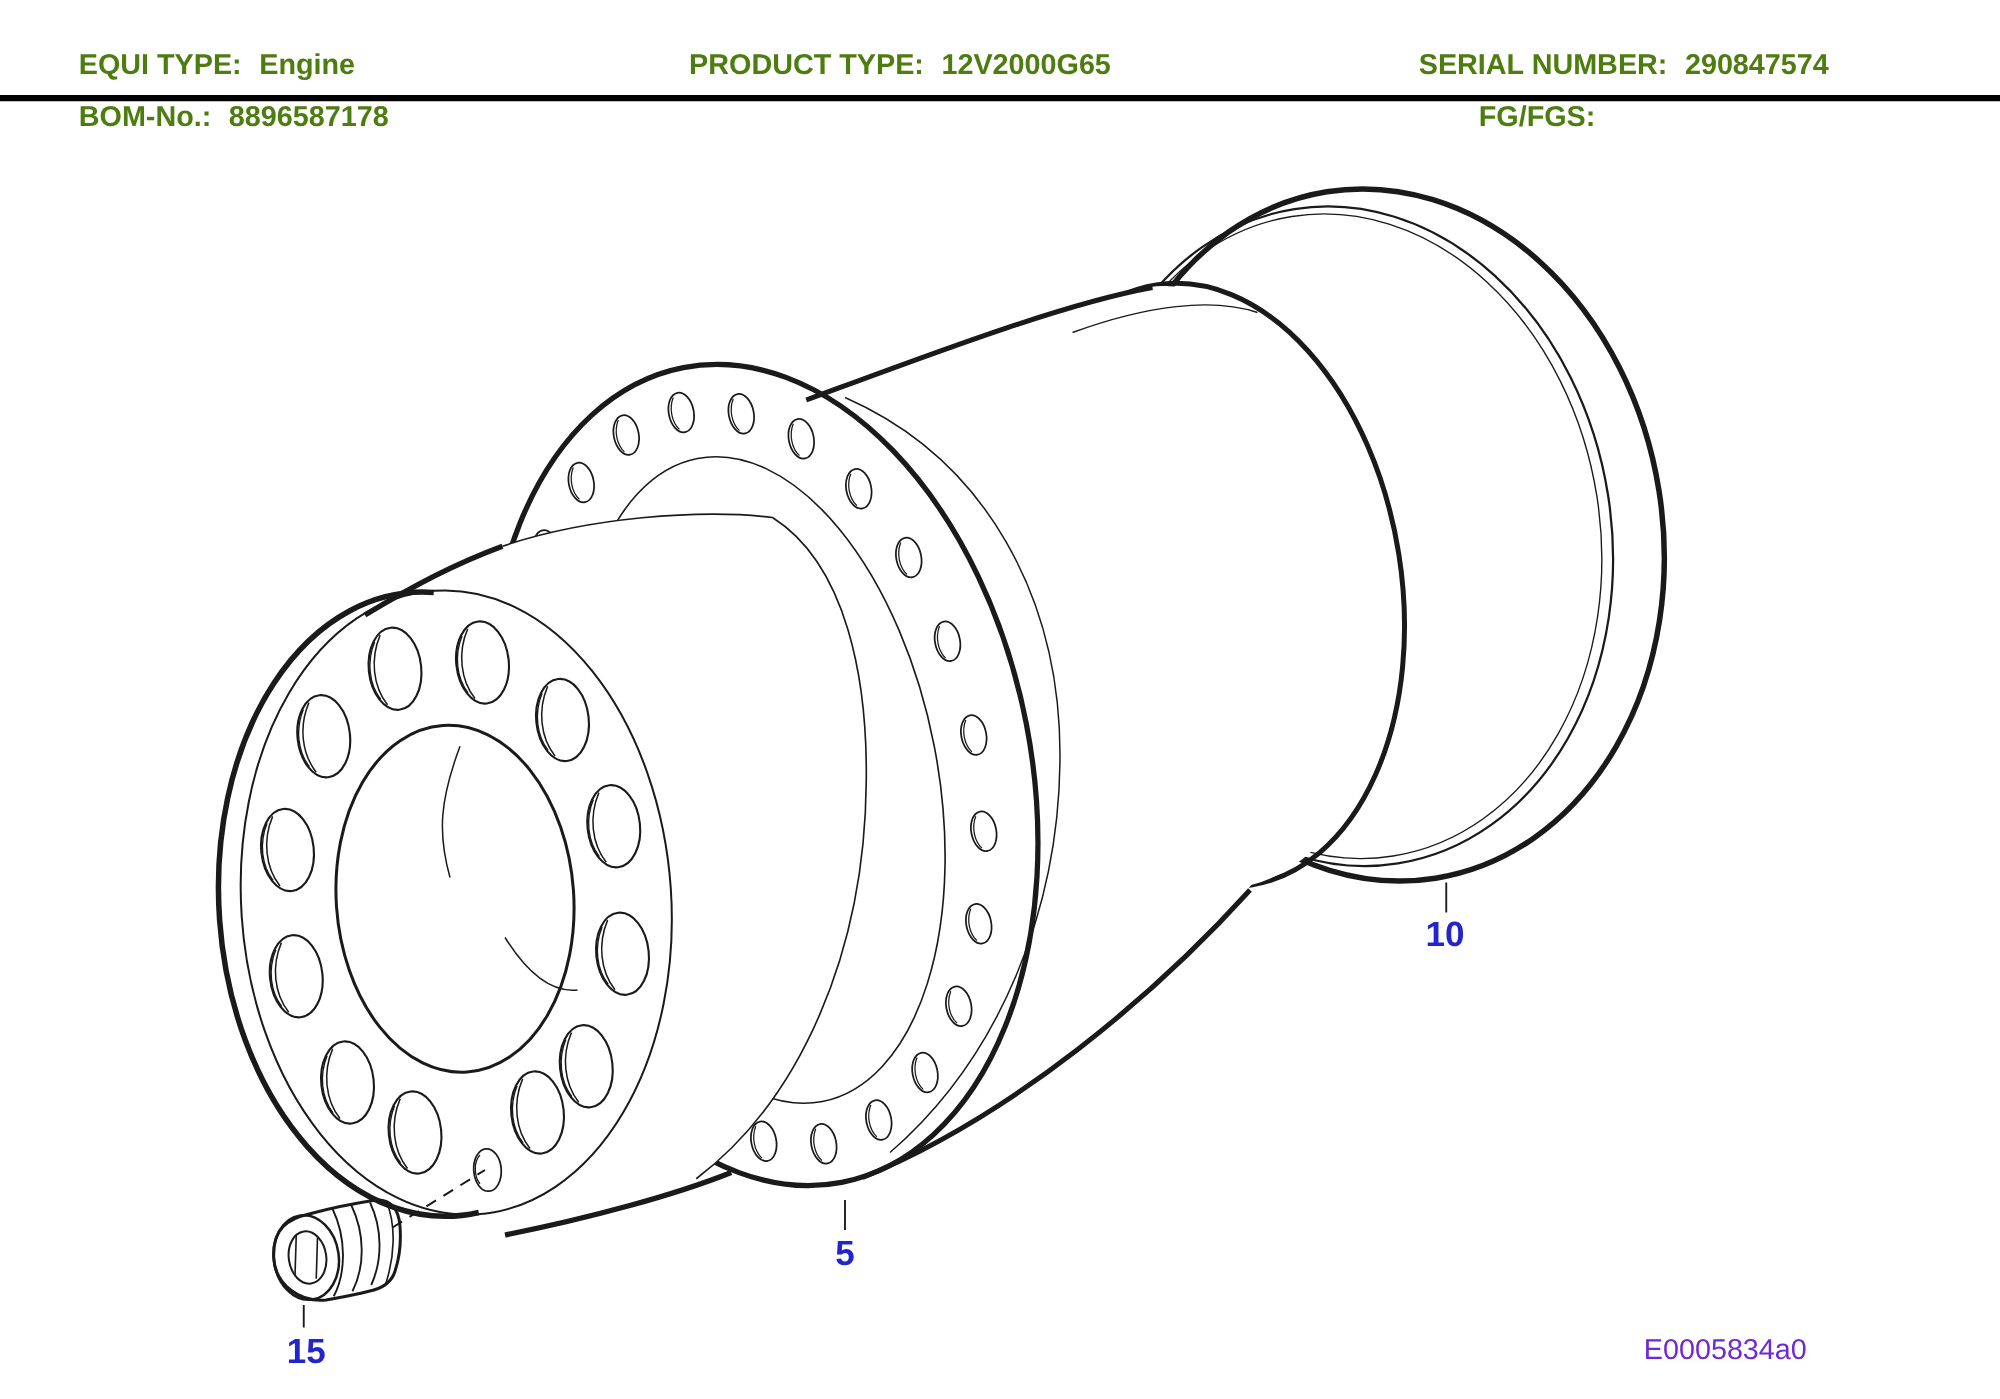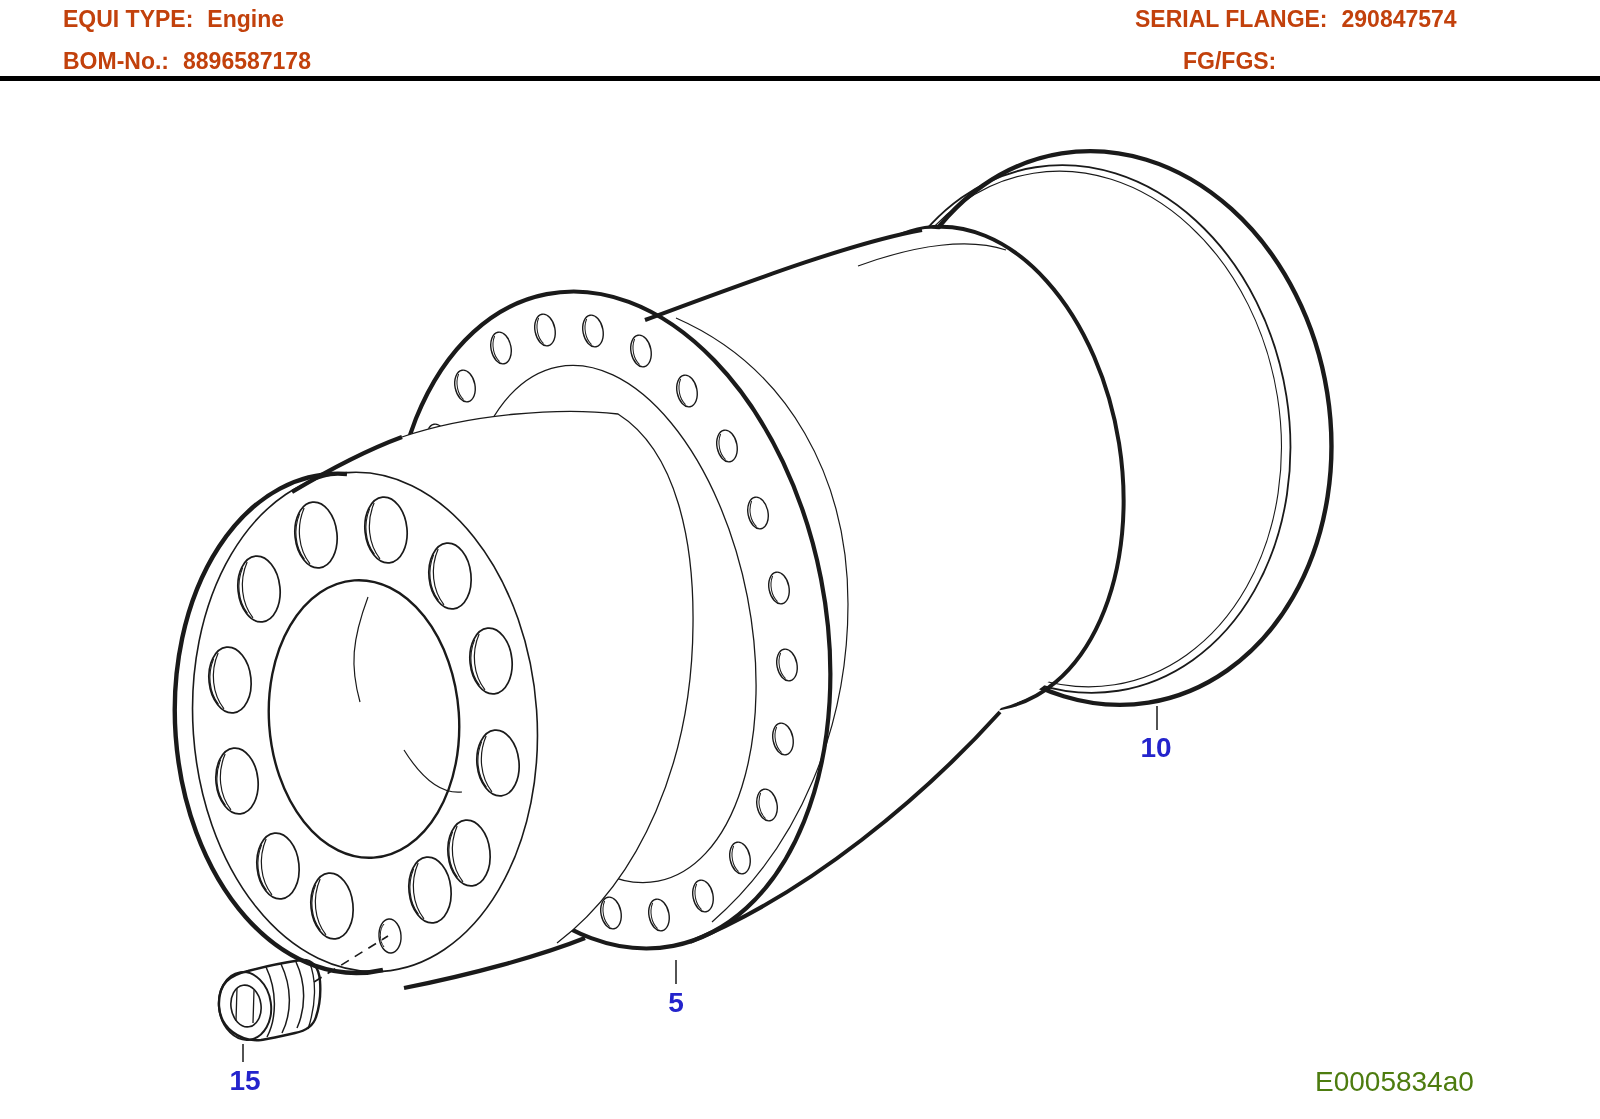--- a/index.html
+++ b/index.html
@@ -1,36 +1,39 @@
 <!DOCTYPE html>
 <html><head>
 <meta charset="utf-8">
 <style>
   html,body{margin:0;padding:0;background:#fff;}
   .page{position:relative;width:1600px;height:1119px;background:#fff;overflow:hidden;
         font-family:"Liberation Sans","DejaVu Sans",sans-serif;color:#000;}
-  .hdr-cell{position:absolute;white-space:nowrap;font-weight:bold;font-size:23px;line-height:26px;color:#c2410c;}
+  .hdr-cell{position:absolute;white-space:nowrap;font-weight:bold;font-size:23px;line-height:26px;color:#4d7c0f;margin-top:32px;}
   .hdr-label{font-weight:bold;}
   .hdr-value{font-weight:bold;margin-left:14px;}
   .hdr-center{left:400px;width:640px;text-align:center;}
   .hdr-rule{position:absolute;left:0;top:76px;width:1600px;height:5px;background:#000;}
-  .fig-code{position:absolute;left:1315px;top:1066px;font-size:28px;font-weight:normal;color:#4d7c0f;}
+  .fig-code{position:absolute;left:1315px;top:1066px;font-size:23px;font-weight:normal;color:#6d28d9;}
   svg .ln{fill:none;stroke:#1a1a1a;}
   svg text.callout{font-family:"Liberation Sans","DejaVu Sans",sans-serif;font-size:28px;font-weight:bold;}
 </style>
 </head>
 <body>
 
 <div class="page">
 
   <div class="hdr-cell" style="left:63px;top:6px;">
     <span class="hdr-label">EQUI TYPE:</span><span class="hdr-value">Engine</span>
   </div>
+  <div class="hdr-cell hdr-center" style="top:6px;">
+    <span class="hdr-label">PRODUCT TYPE:</span><span class="hdr-value">12V2000G65</span>
+  </div>
   <div class="hdr-cell" style="left:1135px;top:6px;">
-    <span class="hdr-label">SERIAL FLANGE:</span><span class="hdr-value">290847574</span>
+    <span class="hdr-label">SERIAL NUMBER:</span><span class="hdr-value">290847574</span>
   </div>
 
   <div class="hdr-cell" style="left:63px;top:48px;">
     <span class="hdr-label">BOM-No.:</span><span class="hdr-value">8896587178</span>
   </div>
   <div class="hdr-cell" style="left:1183px;top:48px;">
     <span class="hdr-label">FG/FGS:</span><span class="hdr-value"></span>
   </div>
 
   <div class="hdr-rule"></div>

